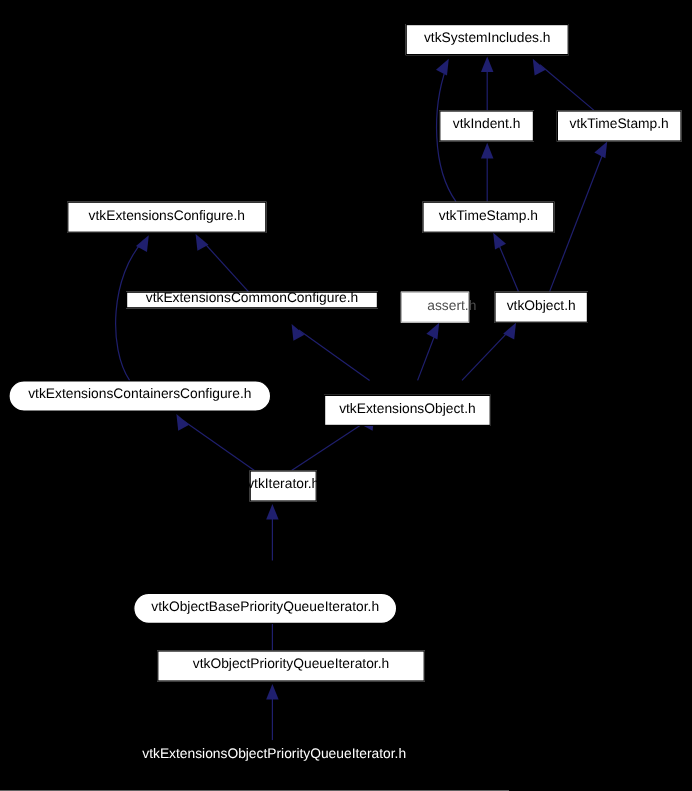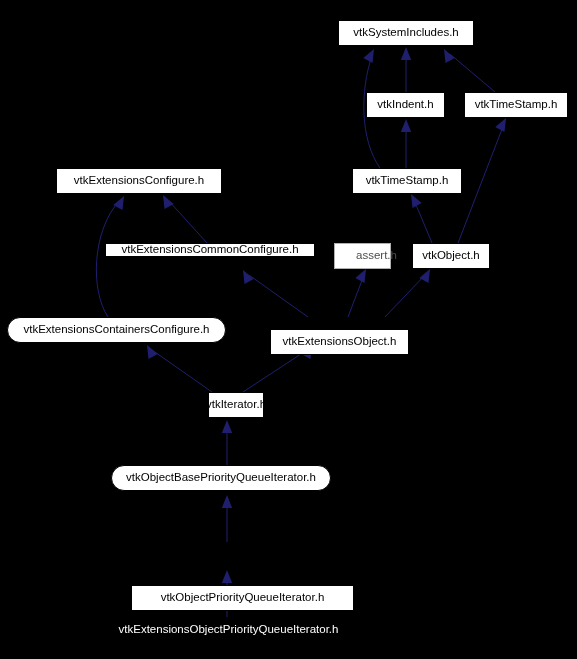--- a/index.html
+++ b/index.html
@@ -151,23 +151,23 @@
       </div>
       <div class="node" style="left: 7px; top: 317px; width: 219px; height: 26px; border-radius: 13px;">
         <span class="node-label">vtkExtensionsContainersConfigure.h</span>
       </div>
       <div class="node" style="left: 270px; top: 317px; width: 139px; height: 26px; margin-top: 12px;">
         <span class="node-label">vtkExtensionsObject.h</span>
       </div>
       <div class="node" style="left: 188px; top: 392px; width: 56px; height: 26px; margin-left: 20px;">
         <span class="node-label">vtkIterator.h</span>
       </div>
-      <div class="node" style="left: 111px; top: 465px; width: 220px; height: 26px; border-radius: 13px;">
+      <div class="node" style="left: 111px; top: 494px; width: 220px; height: 26px; border-radius: 13px;">
         <span class="node-label">vtkObjectBasePriorityQueueIterator.h</span>
       </div>
-      <div class="node" style="left: 131px; top: 542px; width: 223px; height: 26px; margin-top: 43px;">
+      <div class="node" style="left: 131px; top: 542px; width: 223px; height: 26px;">
         <span class="node-label">vtkObjectPriorityQueueIterator.h</span>
       </div>
       <div class="node current" style="left: 98px; top: 617px; width: 261px; height: 26px;">
         <span class="node-label">vtkExtensionsObjectPriorityQueueIterator.h</span>
       </div>
     </div>
 </div>
 
 </body></html>

